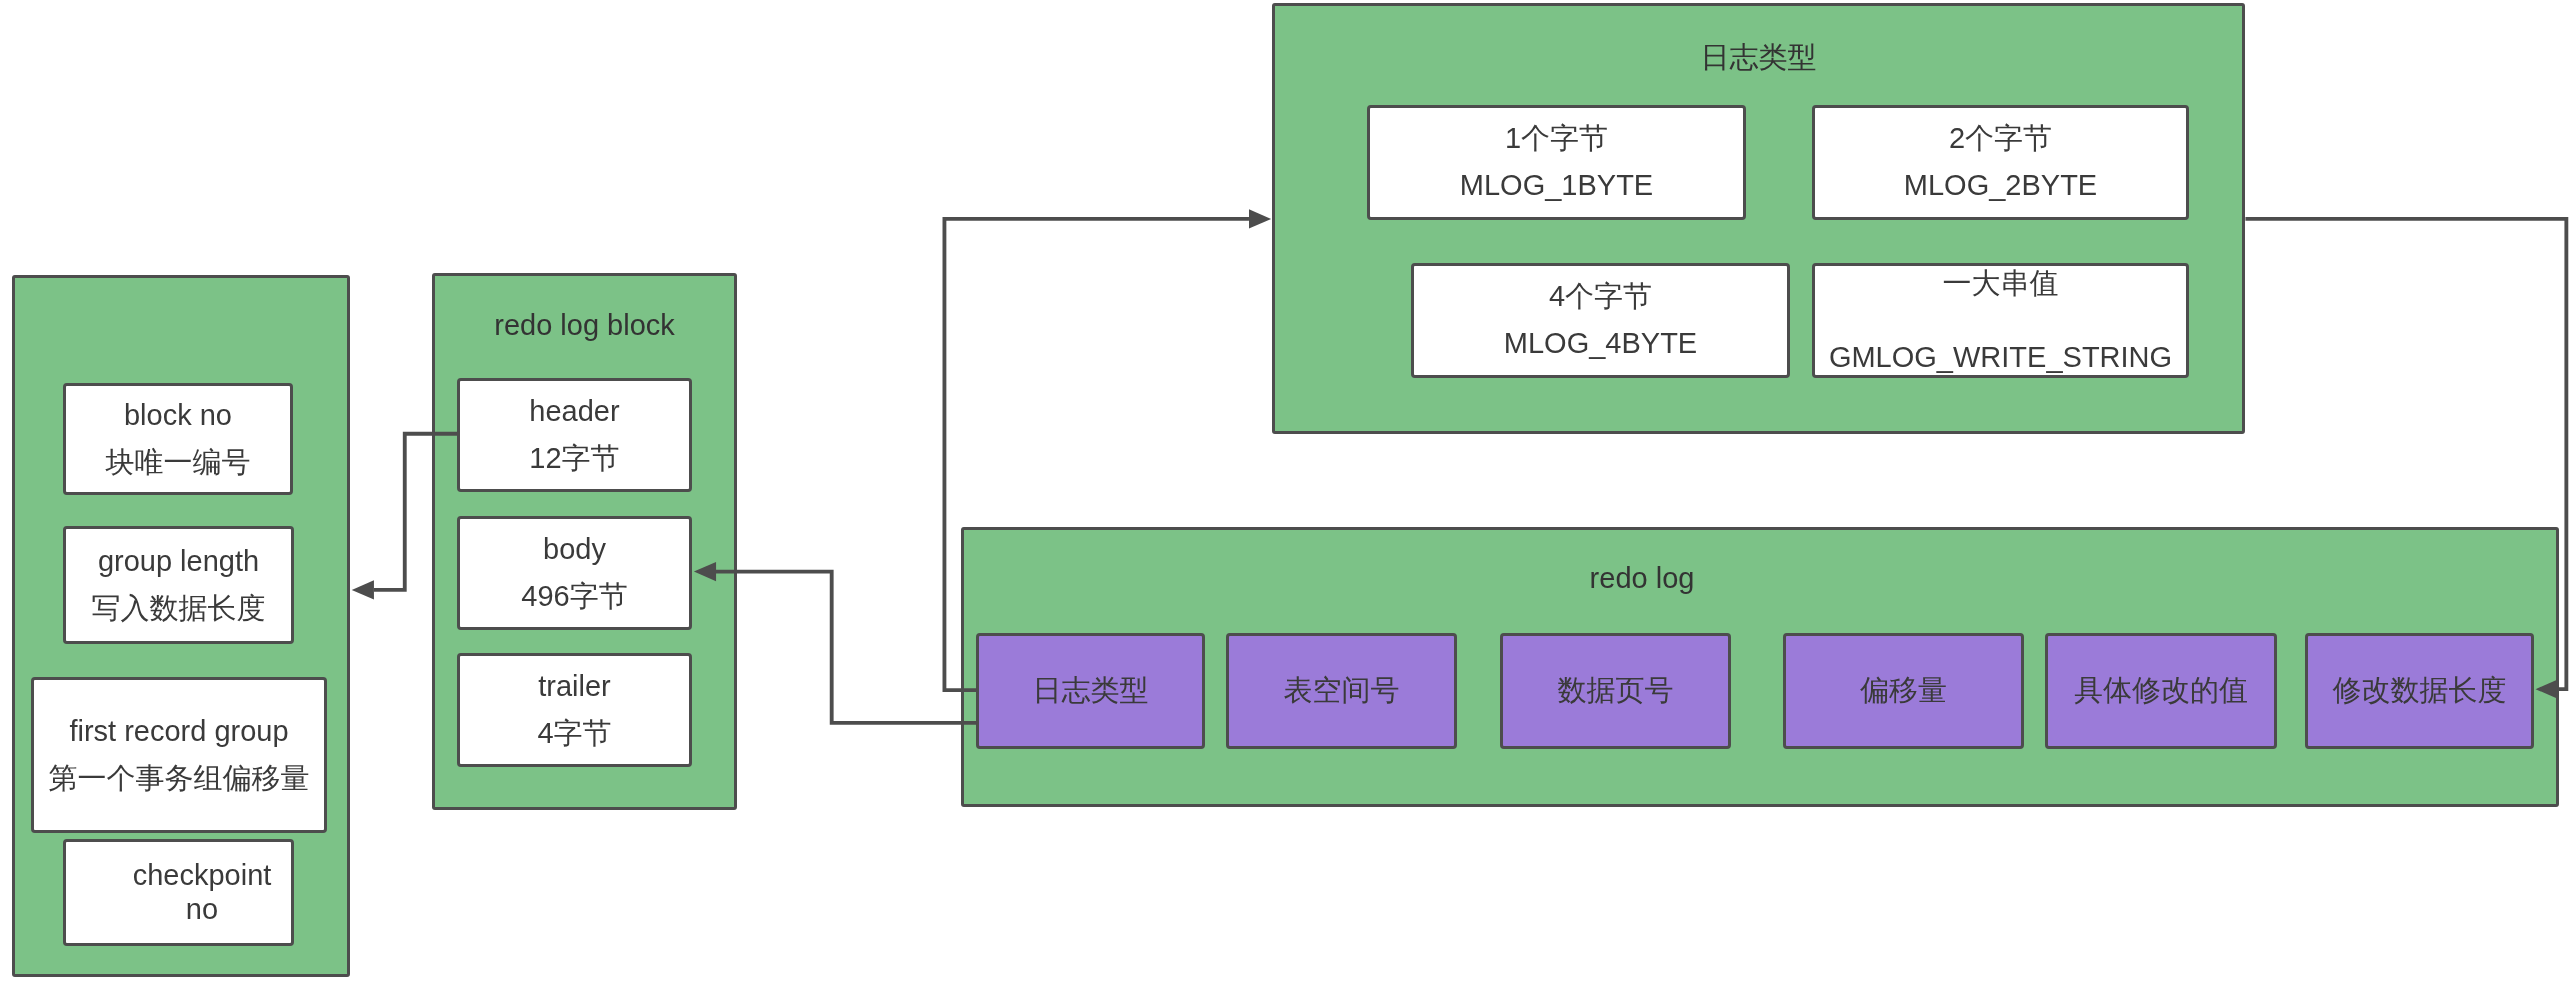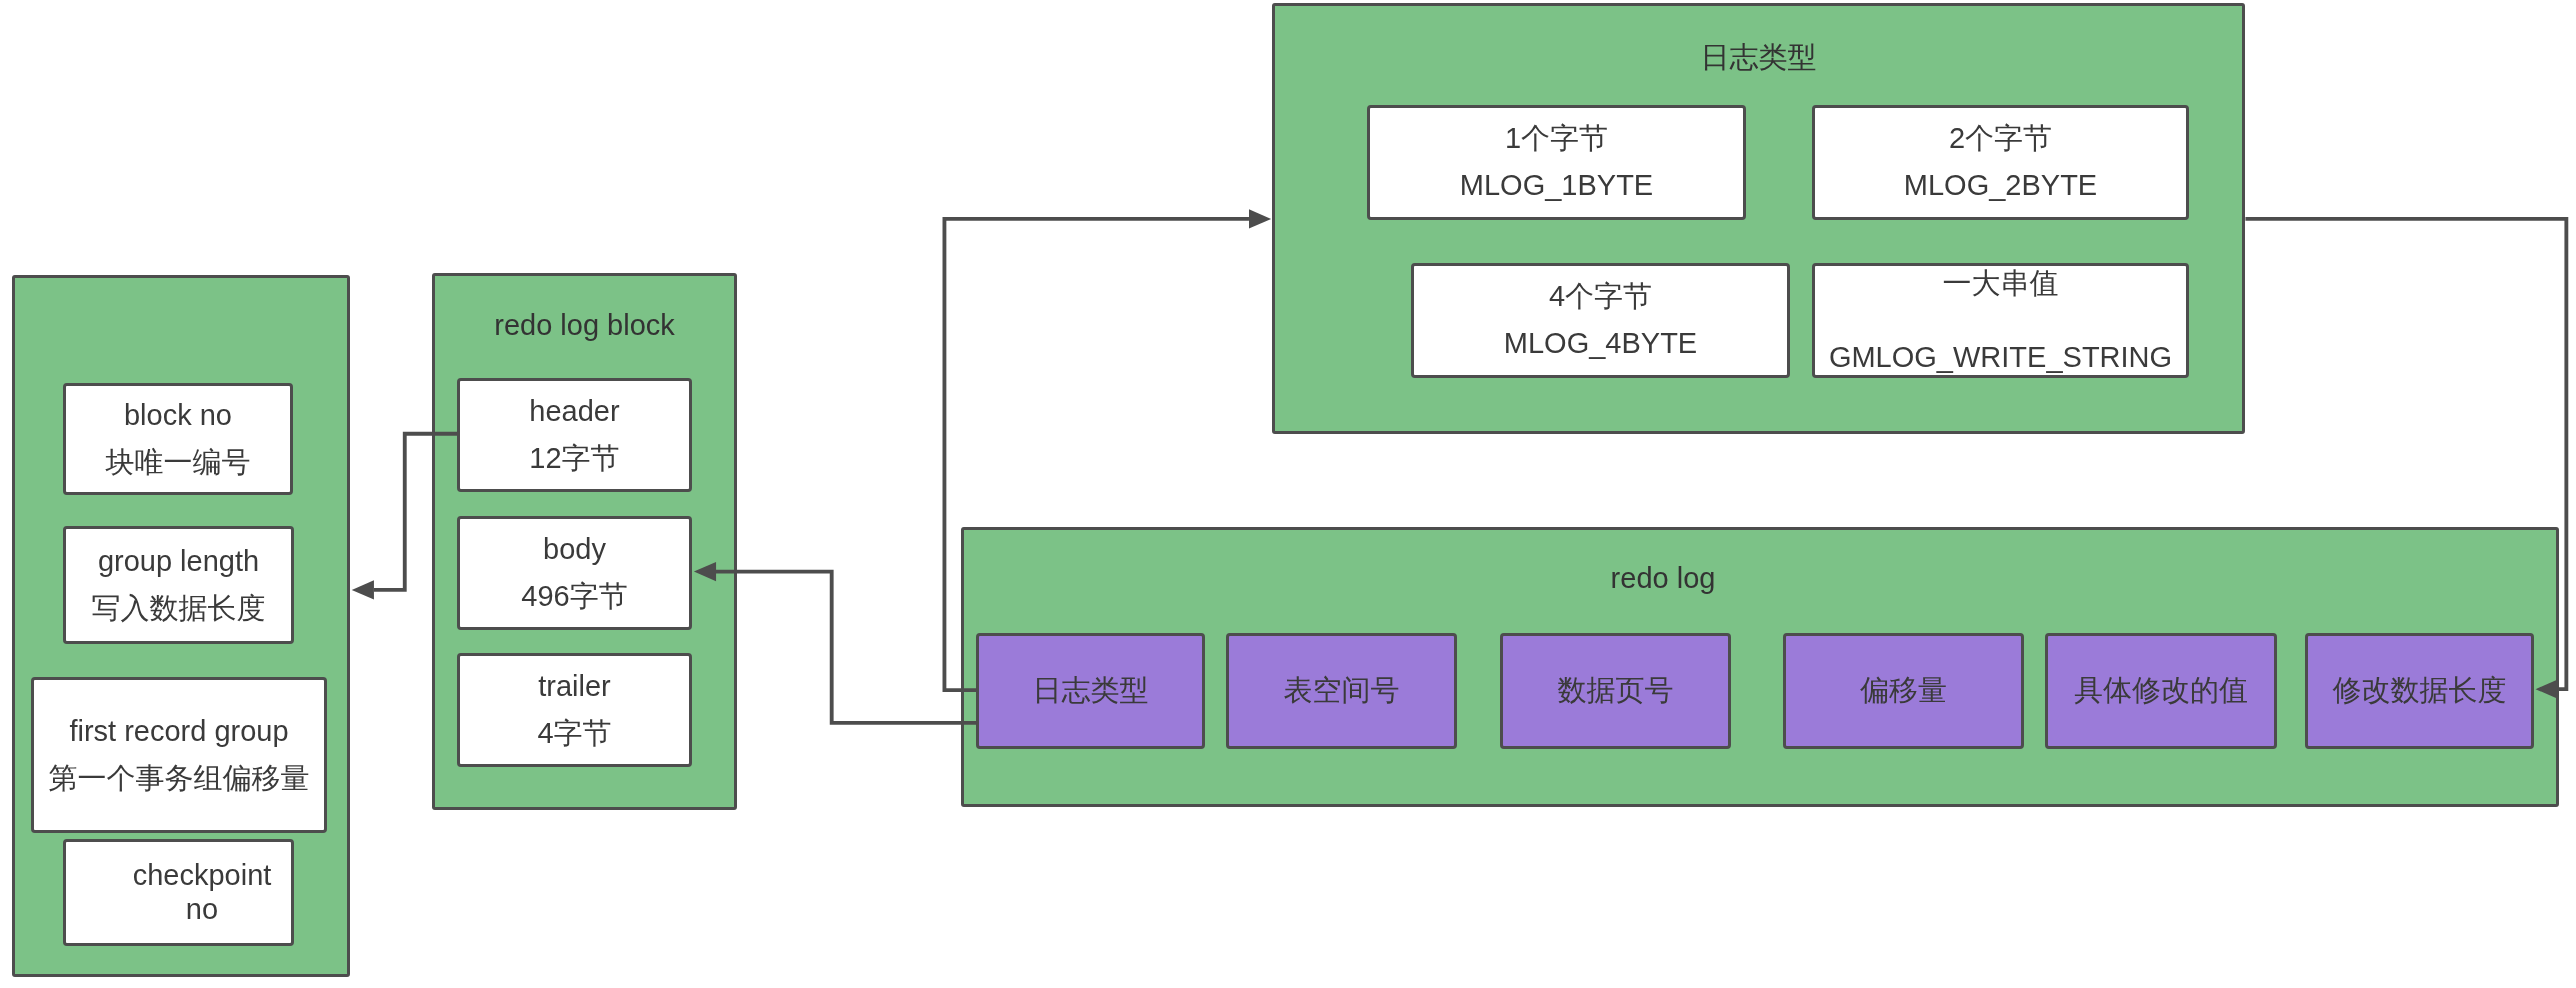--- a/index.html
+++ b/index.html
@@ -141,21 +141,21 @@
     <span>4个字节</span>
     <span>MLOG_4BYTE</span>
   </div>
 
   <div class="node" style="left:1812px;top:263px;width:377px;height:115px;gap:40px;">
     <span>一大串值</span>
     <span>GMLOG_WRITE_STRING</span>
   </div>
 
   <div class="container" style="left:961px;top:527px;width:1598px;height:280px;"></div>
-  <div class="ctitle" style="left:982px;top:561px;width:1362px;">redo log</div>
+  <div class="ctitle" style="left:961px;top:561px;width:1362px;">redo log</div>
 
   <div class="field" style="left:976px;top:633px;width:229px;height:116px;">
     <span>日志类型</span>
   </div>
   <div class="field" style="left:1226px;top:633px;width:231px;height:116px;">
     <span>表空间号</span>
   </div>
   <div class="field" style="left:1500px;top:633px;width:231px;height:116px;">
     <span>数据页号</span>
   </div>

